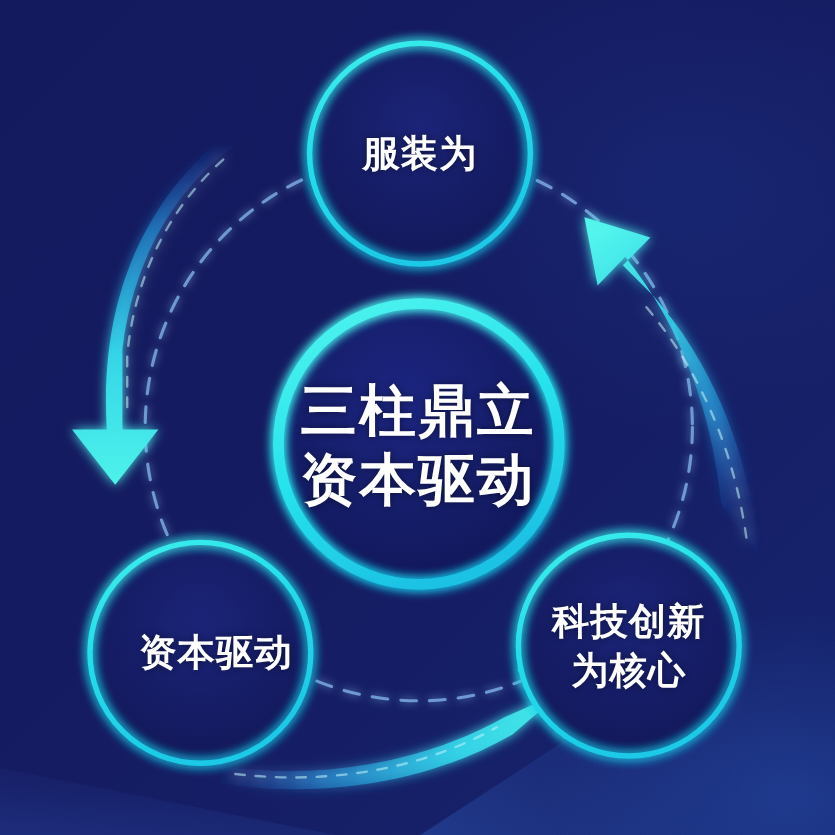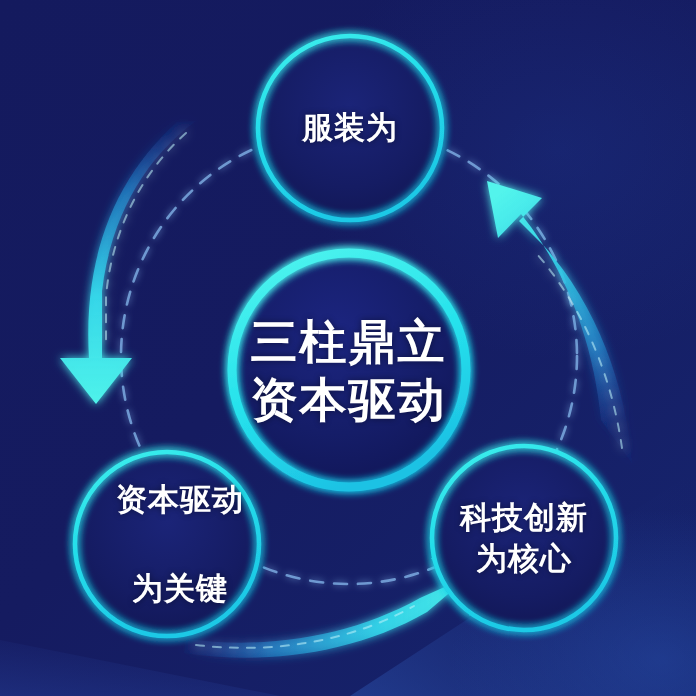--- a/index.html
+++ b/index.html
@@ -231,21 +231,20 @@
       <circle cx="349" cy="370" r="117" fill="none" stroke="url(#ringGradCenter)" stroke-width="9" filter="url(#ringGlow)"></circle>
     </g>
   </svg>
 
   <div class="node-label sat" id="label-top">
     <span class="ln">服装为</span>
   </div>
 
   <div class="node-label sat" id="label-bl">
     <span class="ln">资本驱动</span>
-    <span class="ln">为关键</span>
   </div>
 
   <div class="node-label sat" id="label-br">
     <span class="ln">科技创新</span>
     <span class="ln">为核心</span>
   </div>
 
   <div class="node-label" id="label-center">
     <span class="ln">三柱鼎立</span>
     <span class="ln">资本驱动</span>

